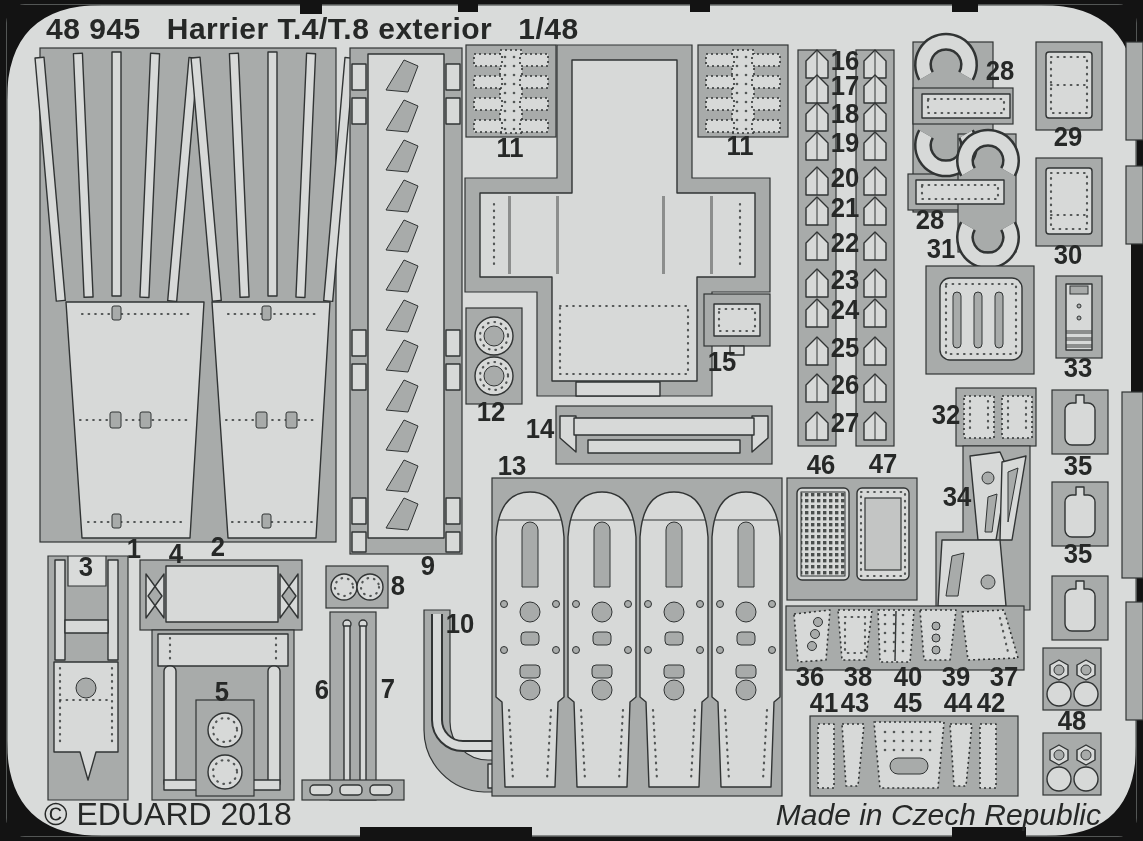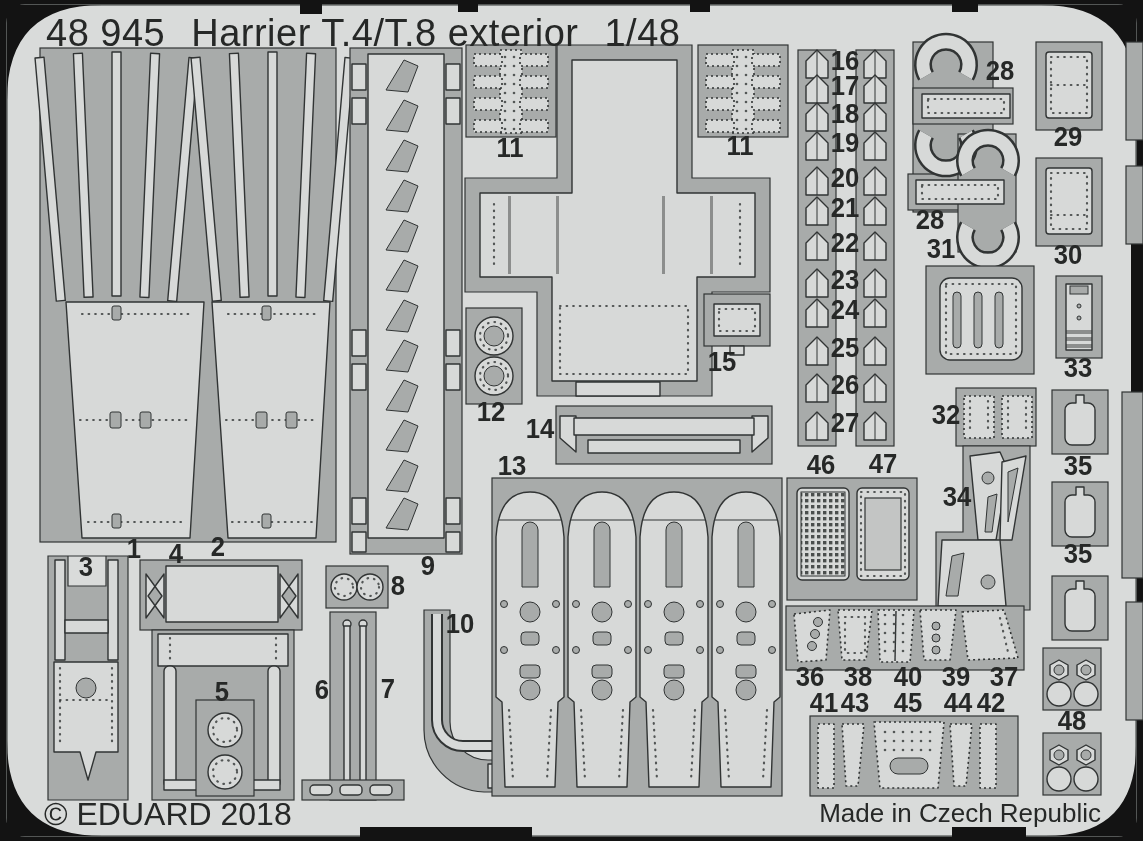--- a/index.html
+++ b/index.html
@@ -10,27 +10,27 @@
   .fret{fill:var(--fret);stroke:var(--outline);stroke-width:1.2;}
   .part{fill:var(--part);stroke:var(--outline);stroke-width:1.4;stroke-linejoin:round;}
   .dotted-part{fill:var(--part);stroke:var(--outline);stroke-width:1.6;stroke-dasharray:2 3;stroke-linejoin:round;}
   .hole{fill:var(--fret);stroke:var(--outline);stroke-width:1;}
   .seam{fill:var(--outline);opacity:.45;}
   .dots{stroke:var(--outline);stroke-width:2.2;stroke-dasharray:.6 6;stroke-linecap:round;fill:none;opacity:.8;}
   .ringO{stroke:var(--outline);stroke-width:18;fill:none;}
   .ringP{stroke:var(--part);stroke-width:13;fill:none;}
   .bg{fill:var(--background);}
   
-  .hdr{position:absolute;top:12px;left:46px;font-size:38px;font-weight:400;color:var(--text);
+  .hdr{position:absolute;top:12px;left:46px;font-size:30px;font-weight:700;color:var(--text);
        letter-spacing:.5px;white-space:nowrap;}
   .hdr span{margin-right:26px;}
   .brand{position:absolute;top:2px;right:42px;font-family:"DejaVu Serif",serif;font-weight:700;
          font-size:45px;color:var(--text);letter-spacing:-1px;}
   .foot-left{position:absolute;left:44px;top:796px;font-size:32px;color:var(--text);}
-  .foot-right{position:absolute;right:42px;top:798px;font-size:26px;color:var(--text);}
+  .foot-right{position:absolute;right:42px;top:798px;font-size:30px;color:var(--text);font-style:italic;}
   .part-label{position:absolute;transform:translate(-50%,-54%) scaleX(.95);font-size:27px;
               font-weight:600;color:var(--text);line-height:1;white-space:nowrap;}
 </style>
 </head>
 <body>
 
 <div class="stage">
 
 <svg class="fret-svg" width="1143" height="841" viewBox="0 0 1143 841">
   <defs>

